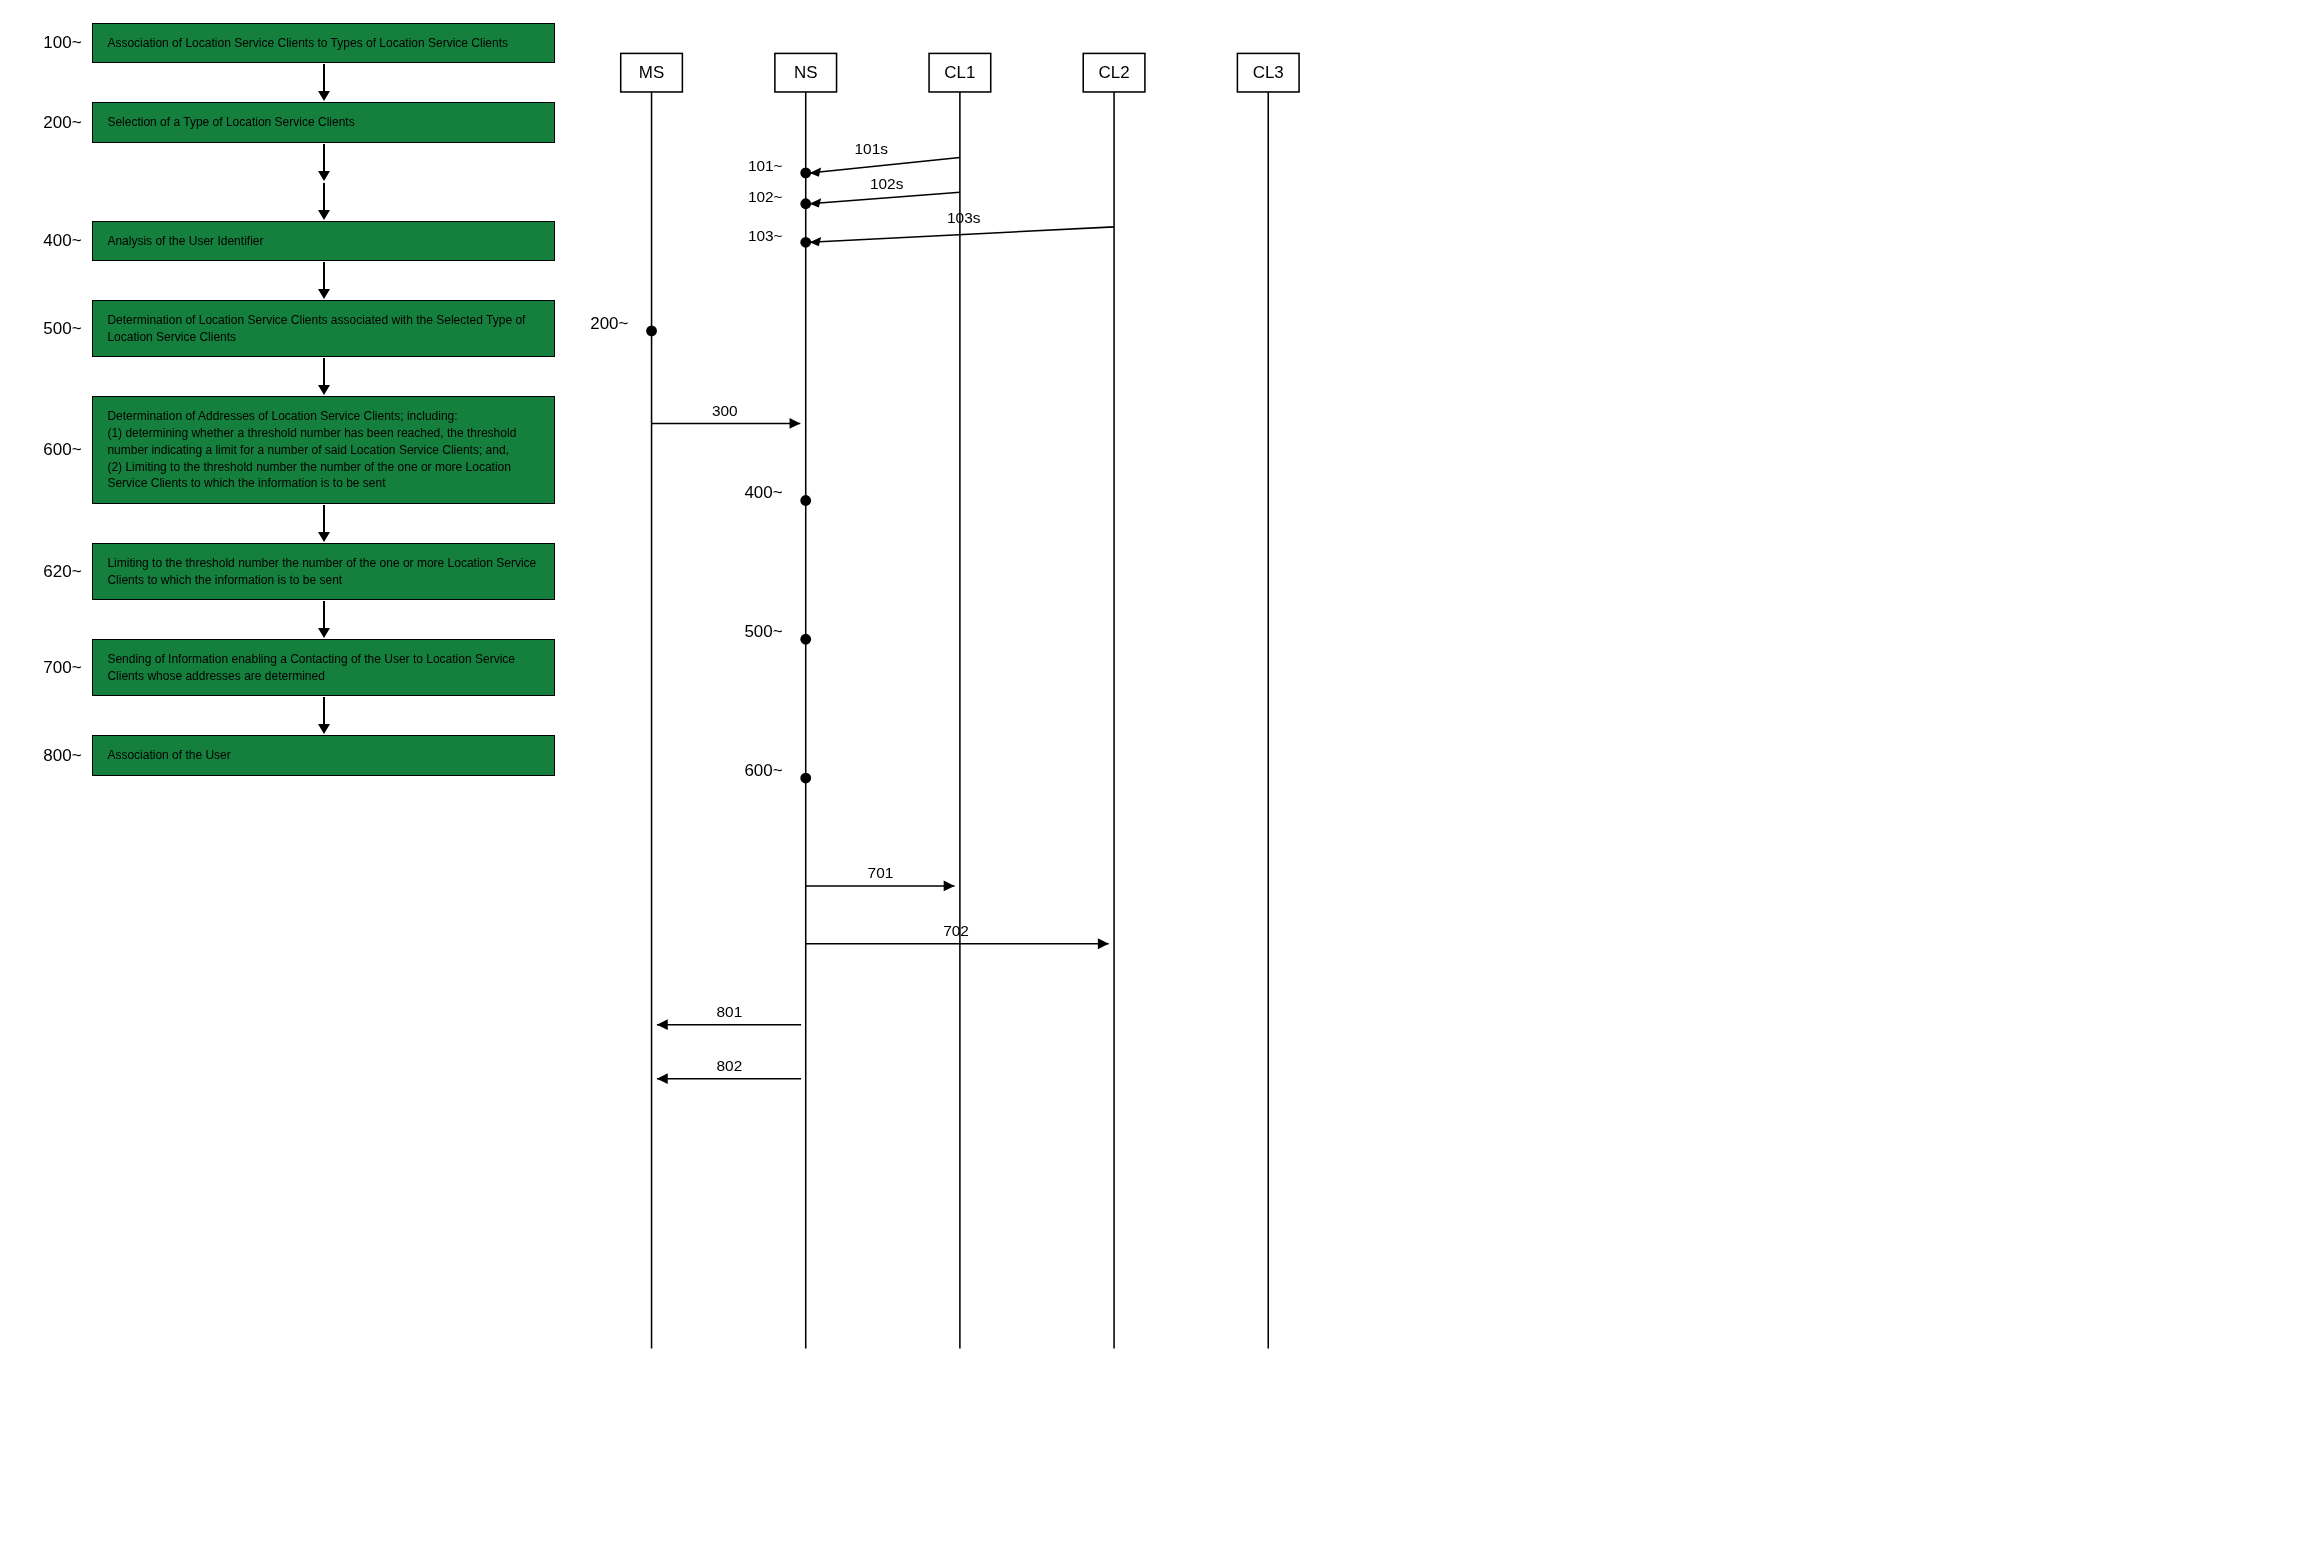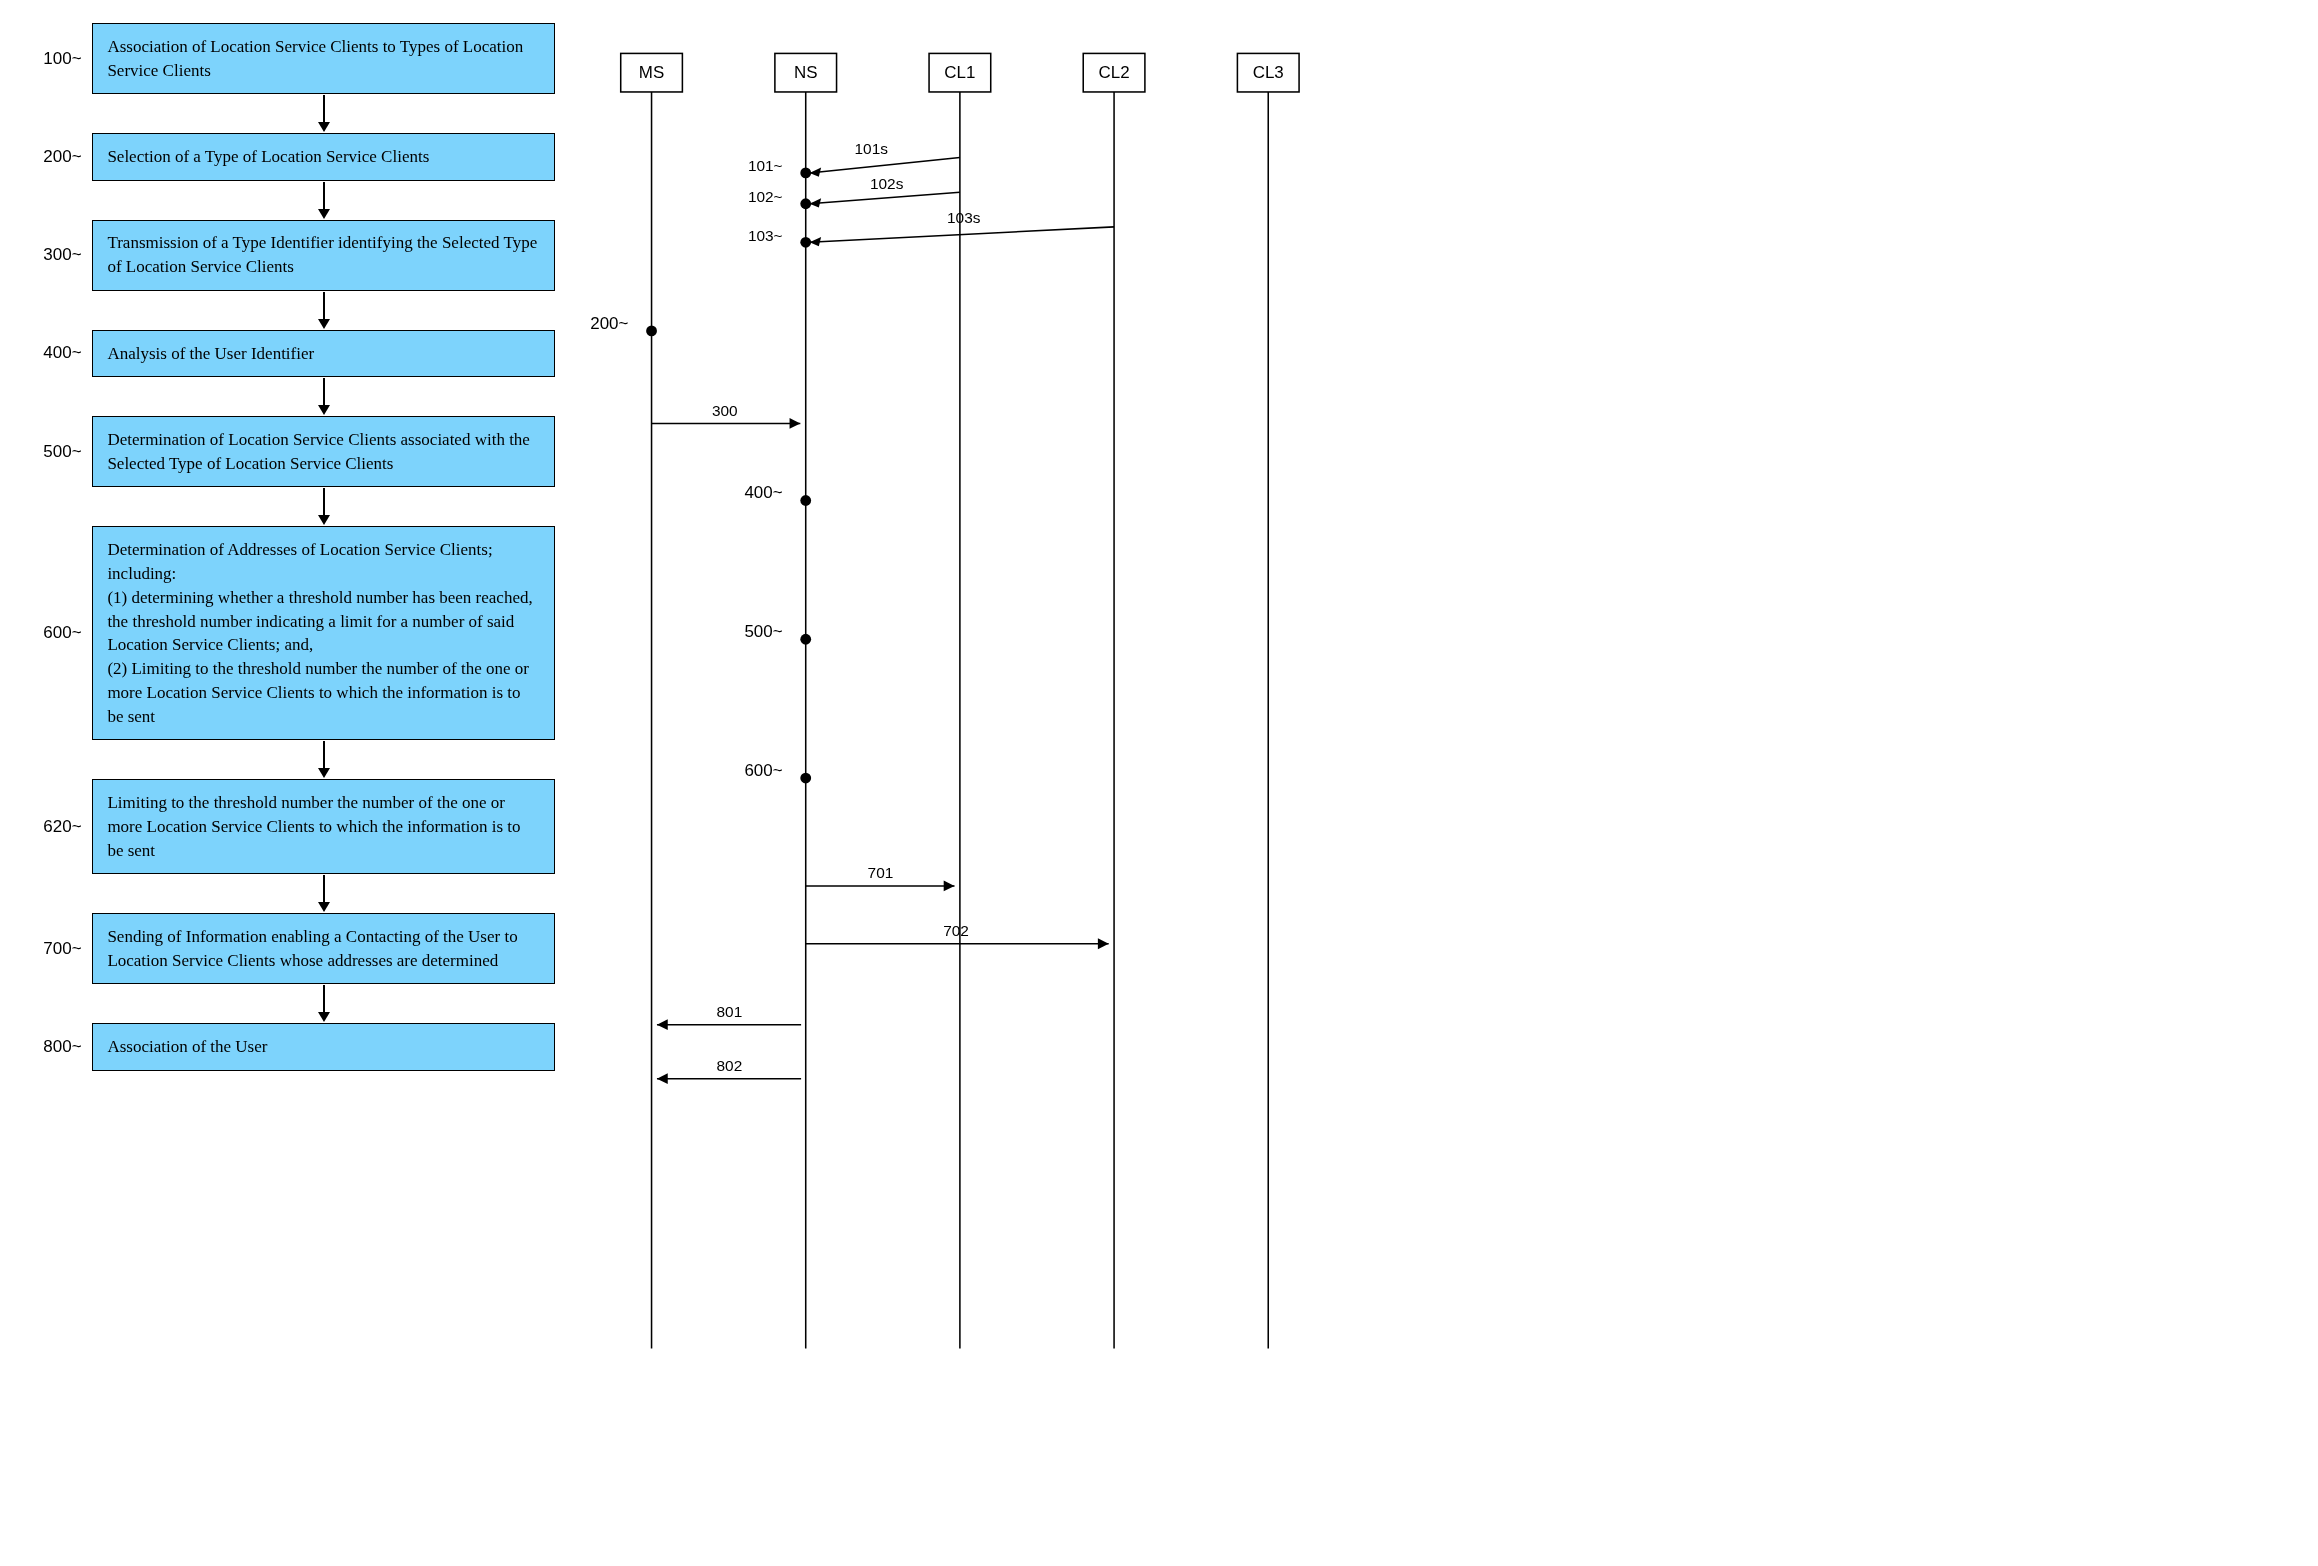--- a/index.html
+++ b/index.html
@@ -37,25 +37,24 @@
       font-size: 17px;
       color: #000000;
       text-align: right;
       padding-right: 10.8px;
       flex-shrink: 0;
     }
 
     .step-box {
       border: 1.5px solid #000;
       padding: 10.8px 14px;
-      font-size: 17px;
+      font-size: 12px;
       line-height: 1.4;
-      background: #7dd3fc;
+      background: #15803d;
       flex: 1;
-      font-family: Liberation Serif, serif;
     }
 
     .arrow-container {
       display: flex;
       flex-direction: row;
       align-items: center;
       width: 100%;
       height: 39px;
     }
 
@@ -115,24 +114,20 @@
     <div class="step-box">Selection of a Type of Location Service Clients</div>
   </div>
   <div class="arrow-container">
       <div class="arrow-spacer"></div>
       <div class="arrow-line">
         <div class="line"></div>
         <div class="arrowhead"></div>
       </div>
     </div>
 
-  <div class="flow-step">
-    <div class="step-label">300~</div>
-    <div class="step-box">Transmission of a Type Identifier identifying the Selected Type of Location Service Clients</div>
-  </div>
   <div class="arrow-container">
       <div class="arrow-spacer"></div>
       <div class="arrow-line">
         <div class="line"></div>
         <div class="arrowhead"></div>
       </div>
     </div>
 
   <div class="flow-step">
     <div class="step-label">400~</div>

